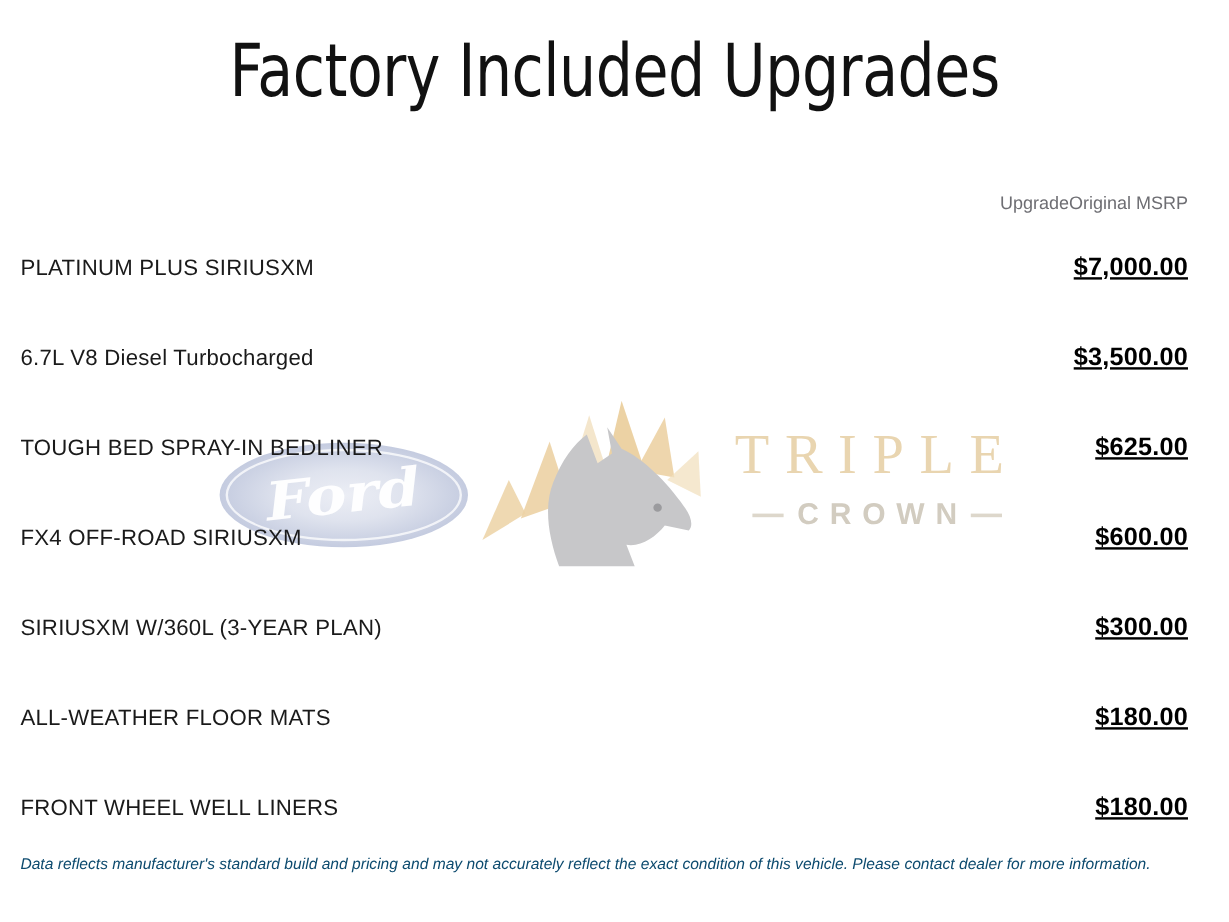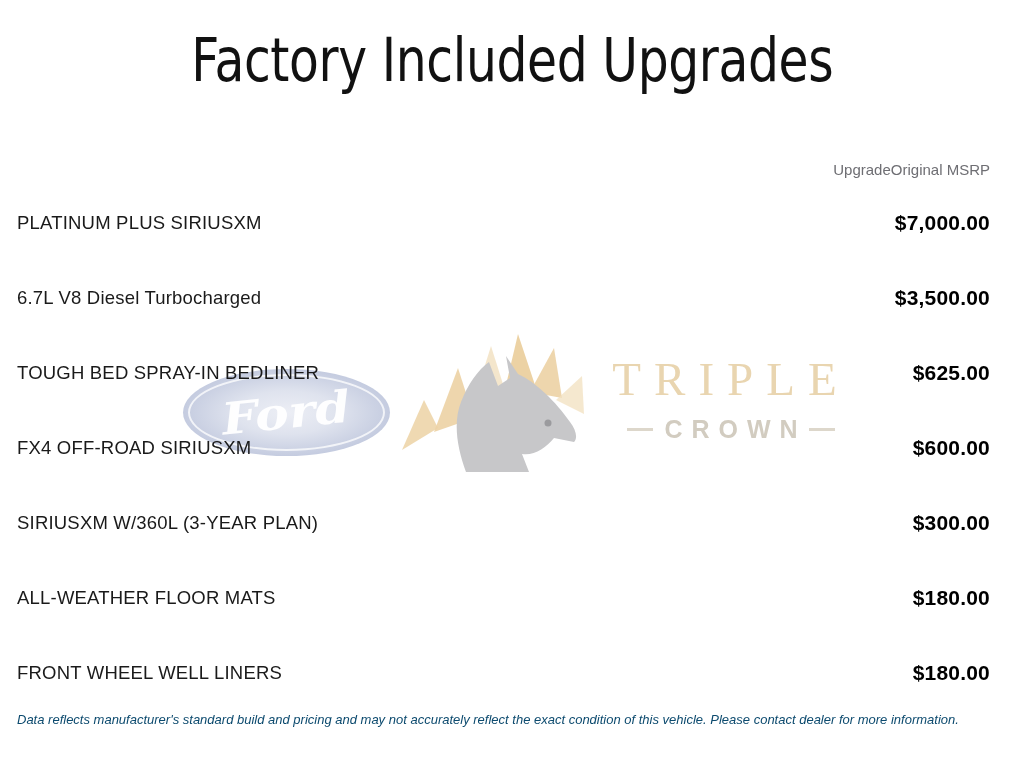--- a/index.html
+++ b/index.html
@@ -63,21 +63,21 @@
     position: absolute; top: 161px; left: 0; right: 0;
     display: flex; justify-content: flex-end; align-items: center;
     font-size: 15px; color: #6e6e73;
   }
   .rows { position: absolute; top: 185px; left: 0; right: 0; }
   .row {
     height: 75px;
     display: flex; justify-content: space-between; align-items: center;
   }
   .row-name { font-size: 18.5px; color: #1a1a1a; letter-spacing: 0.2px; }
-  .row-price { font-size: 21px; font-weight: 700; color: #000000; letter-spacing: 0.2px; }
+  .row-price { font-size: 21px; font-weight: 700; color: #000000; letter-spacing: 0.2px; text-decoration: underline; }
 
   
   .disclaimer {
     position: absolute; left: 17px; top: 712px; z-index: 1;
     font-size: 13px; font-style: italic; color: #0c4a6e;
     white-space: nowrap;
   }
 </style>
 </head>
 <body>

